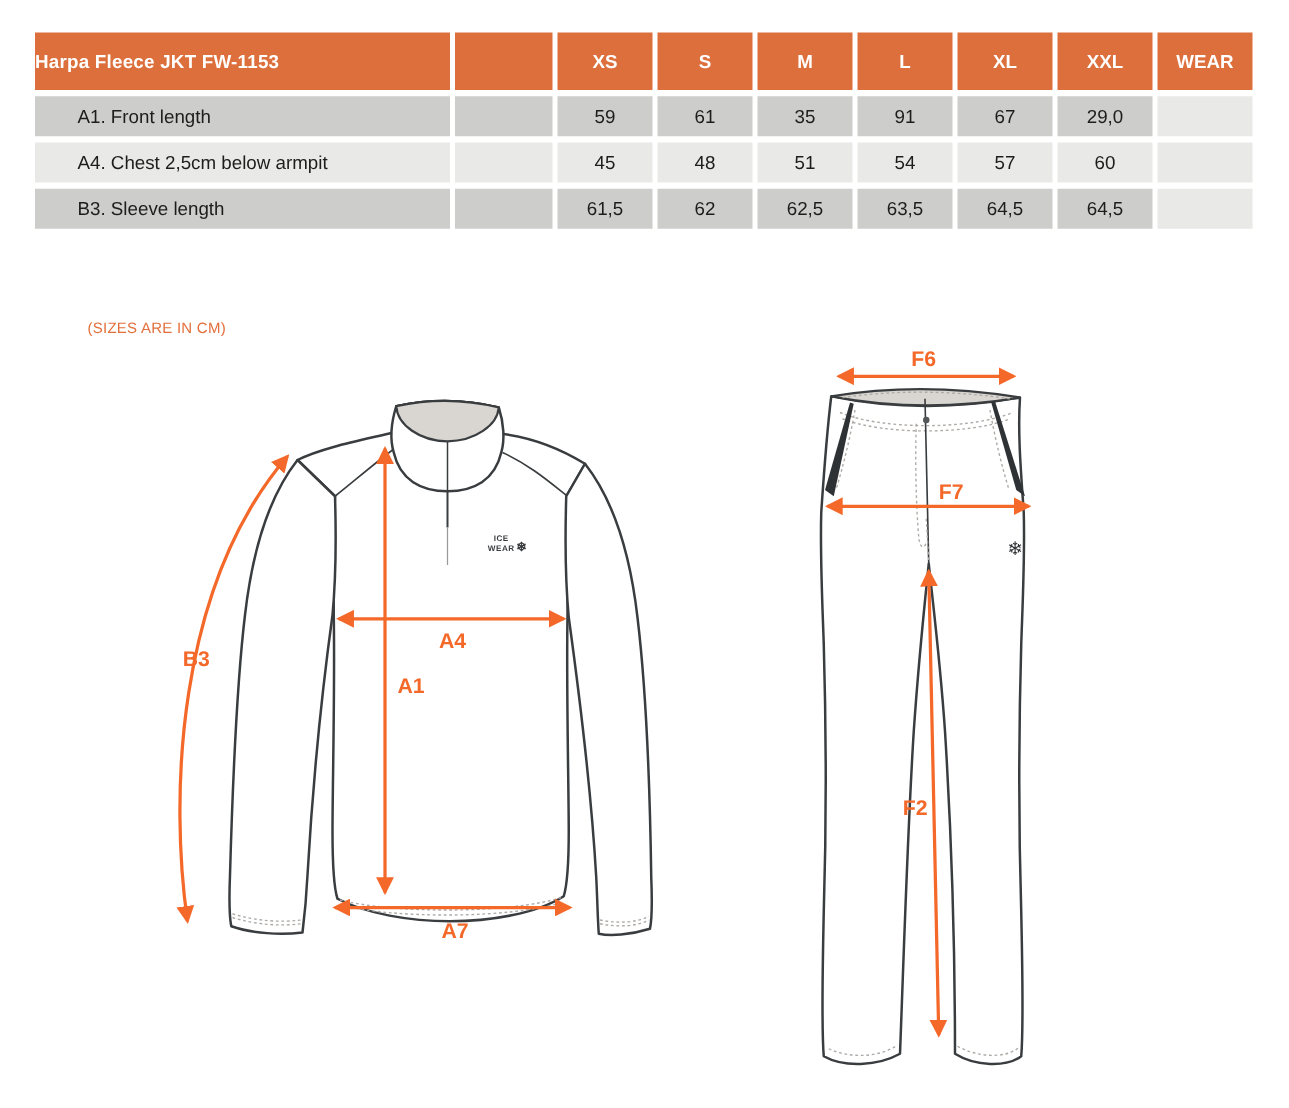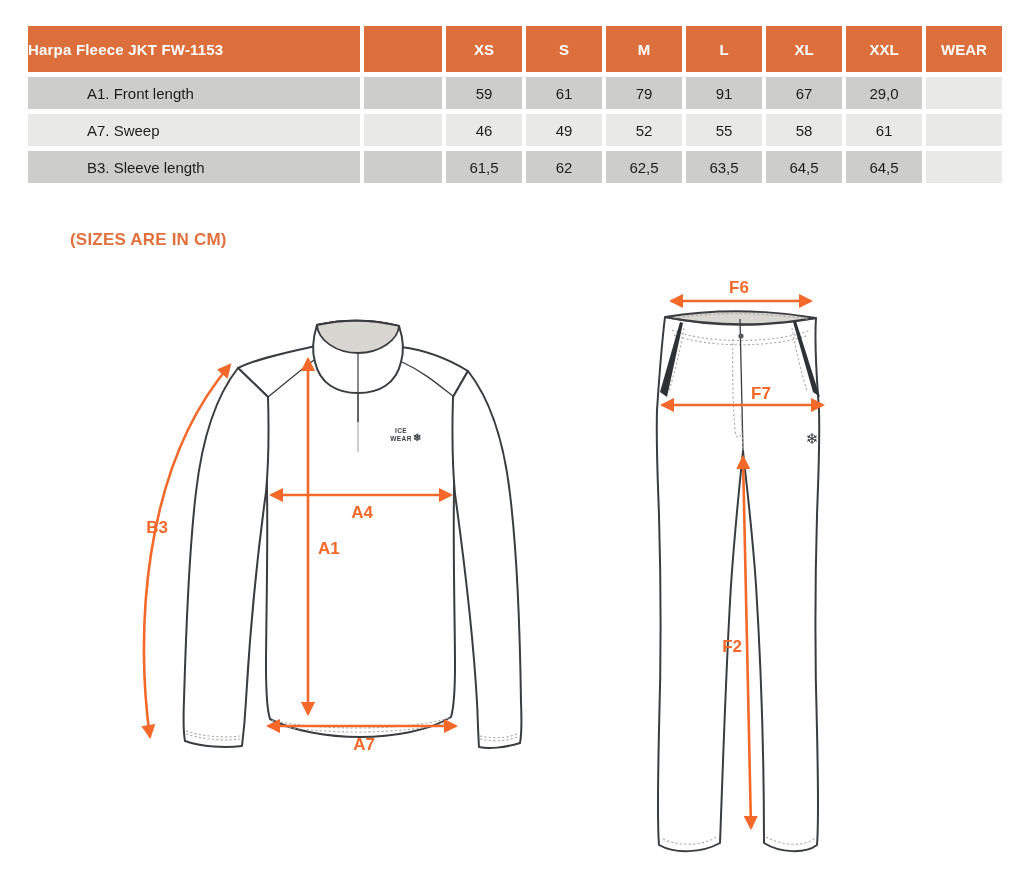--- a/index.html
+++ b/index.html
@@ -16,29 +16,29 @@
   }
   table.size-table th, table.size-table td {
     font-size:15px; color:#1d1d1b; padding:0; vertical-align:middle;
   }
   table.size-table thead th {
     background:#DC6F3C; color:#ffffff; height:46px; font-weight:bold;
   }
   th.product { width:332px; text-align:left; padding-left:42px; font-size:15.5px; letter-spacing:.2px; }
   th.blankcol { width:78px; }
   th.size { width:76px; text-align:center;margin-top:12px; }
-  tbody th.rowlabel { text-align:left; font-weight:normal; padding-left:59px; height:32px; }
+  tbody th.rowlabel { text-align:left; font-weight:normal; padding-left:34px; height:32px; }
   tbody td { text-align:center; height:32px; }
   tbody tr:nth-child(odd) th, tbody tr:nth-child(odd) td { background:#CDCDCC; }
   tbody tr:nth-child(even) th, tbody tr:nth-child(even) td { background:#E9E9E7; }
   tbody td.xxxl { background:#E9E9E7 !important; }
 
   .sizes-note {
-    position:absolute; left:70px; top:230px;
-    color:#E2703C; font-size:17px; font-weight:bold; letter-spacing:.2px;
+    position:absolute; left:70px; top:255px;
+    color:#E2703C; font-size:12px; font-weight:normal; letter-spacing:.2px;
   }
 
   
   .jacket-svg { position:absolute; left:130px; top:300px; }
   .pants-svg  { position:absolute; left:630px; top:275px; }
 
   svg text { font-family:"Liberation Sans", sans-serif; }
   .meas-label { fill:#F4692A; font-size:17px; font-weight:bold; }
   .garment    { fill:#ffffff; stroke:#3A3D3F; stroke-width:2; stroke-linejoin:round; }
   .garment-thin { fill:none; stroke:#3A3D3F; stroke-width:1.3; }
@@ -67,35 +67,35 @@
           <th class="size">WEAR</th>
         </tr>
     </thead>
     <tbody>
 
     <tr>
           <th class="rowlabel">A1. Front length</th>
           <td></td>
           <td class="">59</td>
           <td class="">61</td>
-          <td class="">79</td>
+          <td class="">35</td>
           <td class="">91</td>
           <td class="">67</td>
           <td class="">29,0</td>
           <td class="xxxl"></td>
         </tr>
         <tr>
-          <th class="rowlabel">A7. Sweep</th>
+          <th class="rowlabel">A4. Chest 2,5cm below armpit</th>
           <td></td>
-          <td class="">46</td>
-          <td class="">49</td>
-          <td class="">52</td>
-          <td class="">55</td>
-          <td class="">58</td>
-          <td class="">61</td>
+          <td class="">45</td>
+          <td class="">48</td>
+          <td class="">51</td>
+          <td class="">54</td>
+          <td class="">57</td>
+          <td class="">60</td>
           <td class="xxxl"></td>
         </tr>
         <tr>
           <th class="rowlabel">B3. Sleeve length</th>
           <td></td>
           <td class="">61,5</td>
           <td class="">62</td>
           <td class="">62,5</td>
           <td class="">63,5</td>
           <td class="">64,5</td>

